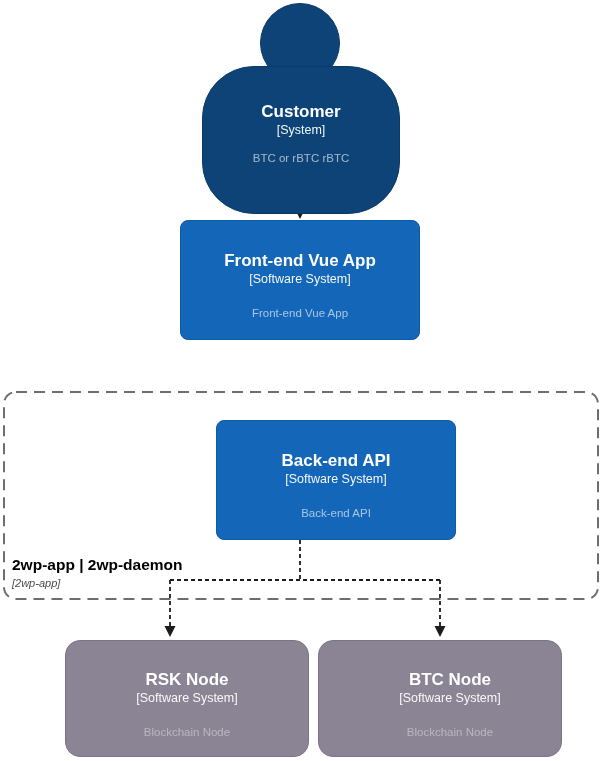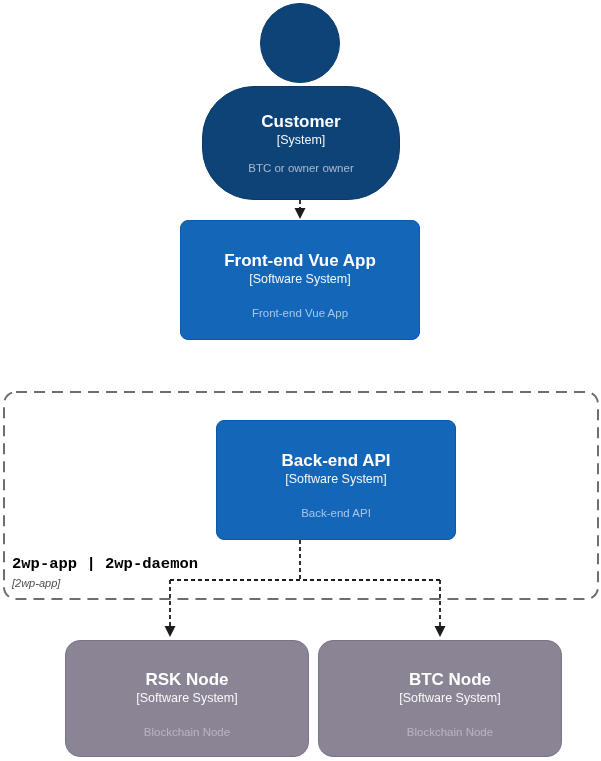--- a/index.html
+++ b/index.html
@@ -25,27 +25,26 @@
 
   
   .person-head {
     position: absolute; left: 260px; top: 3px; width: 80px; height: 80px;
     border-radius: 50%;
     background: var(--person-fill, #0d4377);
     border: 1px solid var(--person-border, #0b3a69);
     z-index: 2;
   }
   .person-body {
-    left: 202px; top: 66px; width: 198px; height: 114px;
+    left: 202px; top: 66px; width: 198px; height: 148px;
     border-radius: 52px;
     background: var(--person-fill, #0d4377);
     border: 1px solid var(--person-border, #0b3a69);
-    padding-top: 24px;
+    padding-top: 34px;
     z-index: 3;
-    margin-top: 20px;
   }
   .person-body .node-desc { color: rgba(255,255,255,0.62); margin-top: 13px; }
 
   
   .system {
     width: 240px; height: 120px; border-radius: 8px;
     background: var(--system-fill, #1466b8);
     border: 1px solid var(--system-border, #0e5aa7);
     padding-top: 29px;
   }
@@ -62,21 +61,21 @@
   }
   .external .node-desc { color: rgba(255,255,255,0.40); }
   .external-rsk { left: 65px;  top: 640px; }
   .external-btc { left: 318px; top: 640px; padding-left: 20px; }
 
   
   .boundary-label {
     position: absolute; left: 12px; top: 555px; z-index: 2;
     text-align: left;
   }
-  .boundary-name { font-size: 15.5px; font-weight: bold; color: #000000; line-height: 19px; font-family: Liberation Mono, monospace; }
+  .boundary-name { font-size: 15.5px; font-weight: bold; color: #000000; line-height: 19px; }
   .boundary-meta { font-size: 11px; color: #4d4d4d; line-height: 14px; margin-top: 2px; font-style: italic; }
 </style>
 </head>
 <body>
 
 <svg id="connector-layer" viewBox="0 0 601 761" xmlns="http://www.w3.org/2000/svg">
 
   <rect x="4" y="392" width="594" height="207" rx="12" ry="12" fill="none" stroke="#6e6e6e" stroke-width="2" stroke-dasharray="11 7"></rect>
 
   <g stroke="#1c1c1c" stroke-width="1.8" fill="none" stroke-dasharray="4 3">
@@ -91,21 +90,21 @@
     <path d="M440,580 L440,627"></path>
   </g>
   <polygon points="170,637 164.5,626 175.5,626" fill="#1c1c1c" stroke="none"></polygon>
   <polygon points="440,637 434.5,626 445.5,626" fill="#1c1c1c" stroke="none"></polygon>
 </svg>
 
 <div class="person-head"></div>
 <div class="node person-body">
   <div class="node-title">Customer</div>
   <div class="node-type">[System]</div>
-  <div class="node-desc">BTC or owner owner</div>
+  <div class="node-desc">BTC or rBTC rBTC</div>
 </div>
 
 <div class="node system system-frontend">
   <div class="node-title">Front-end Vue App</div>
   <div class="node-type">[Software System]</div>
   <div class="node-desc">Front-end Vue App</div>
 </div>
 
 <div class="node system system-backend">
   <div class="node-title">Back-end API</div>

